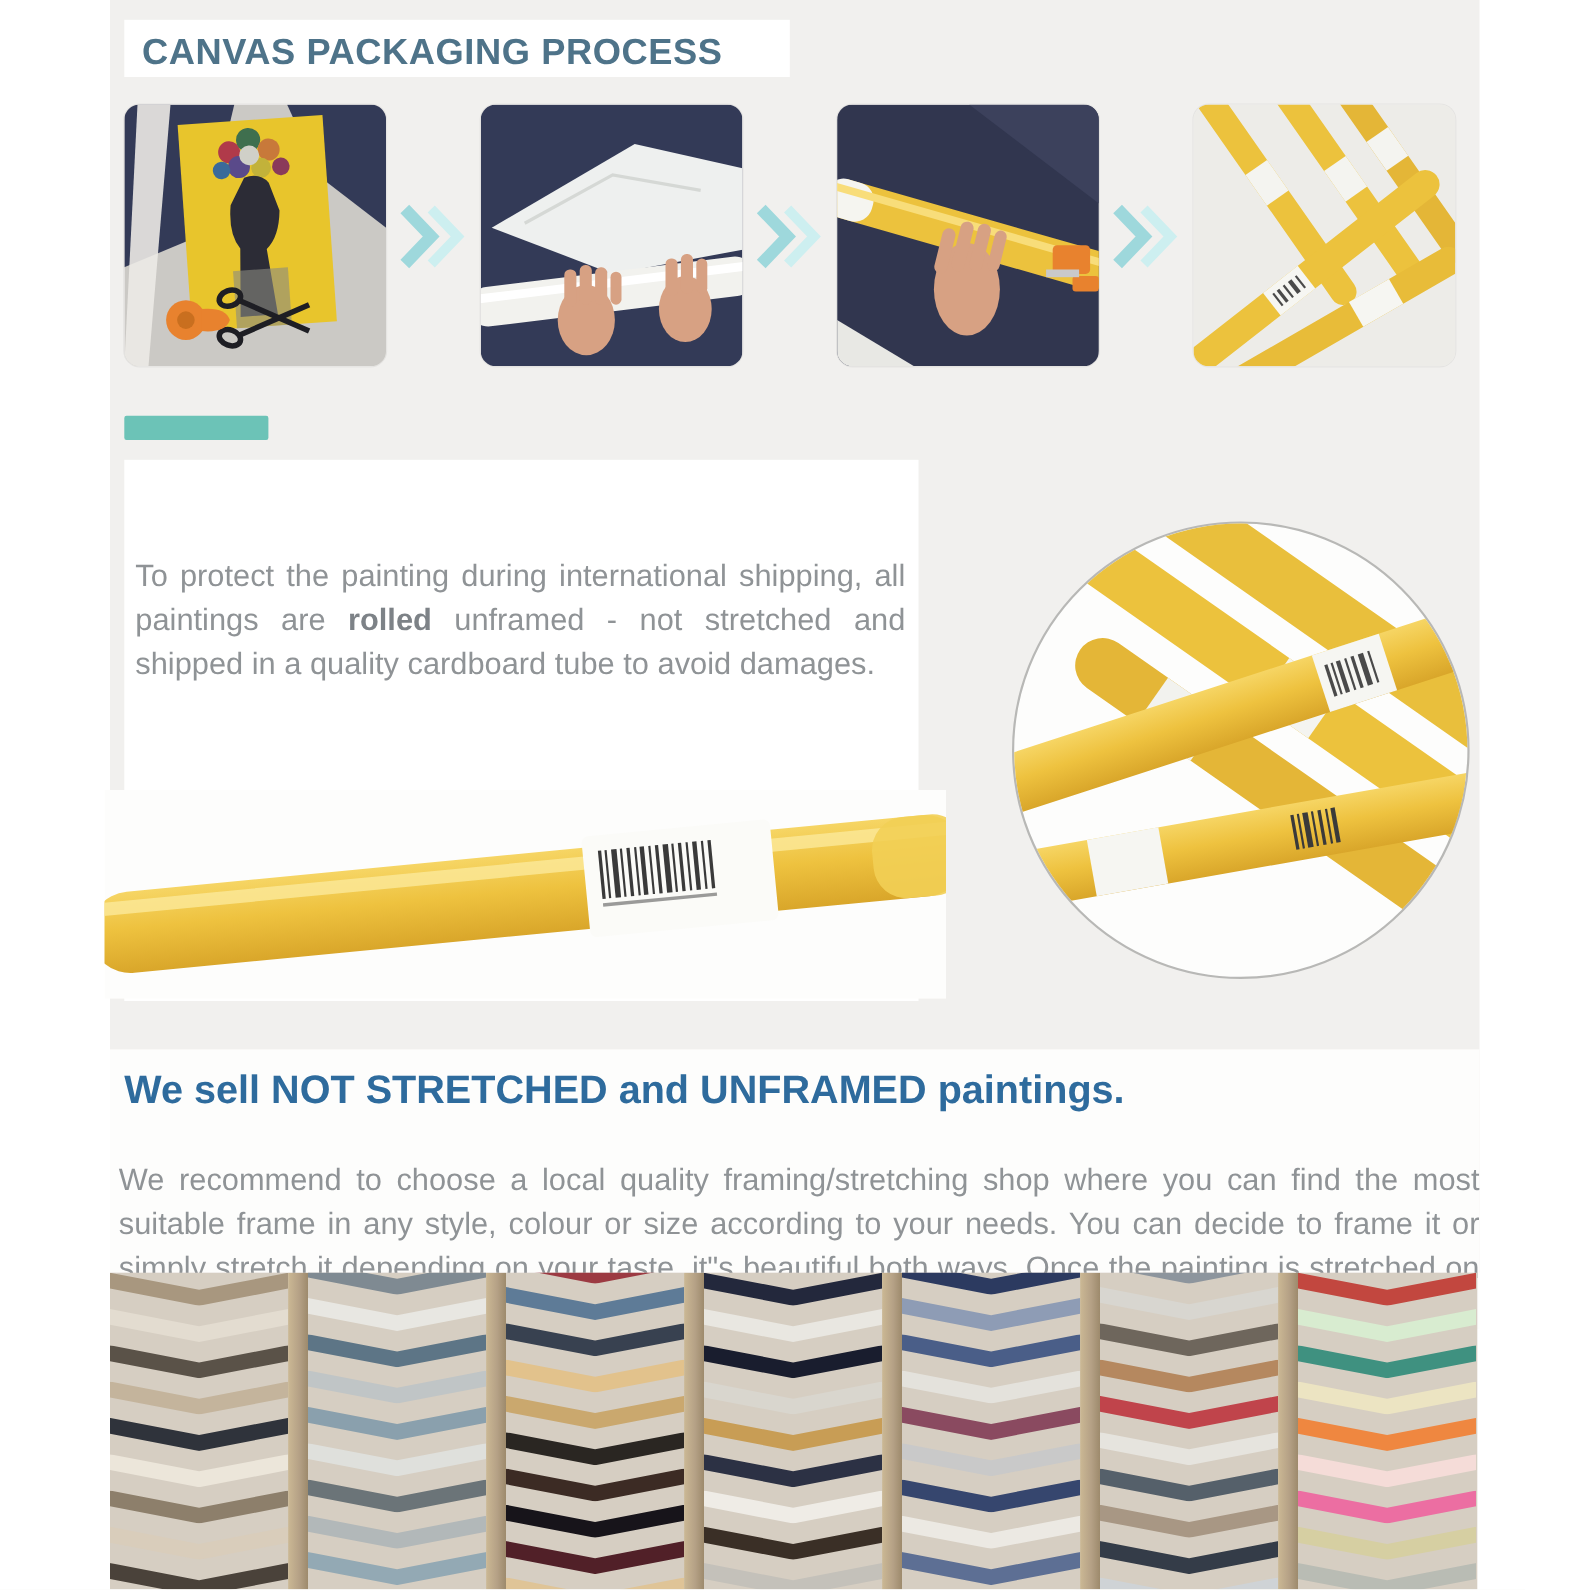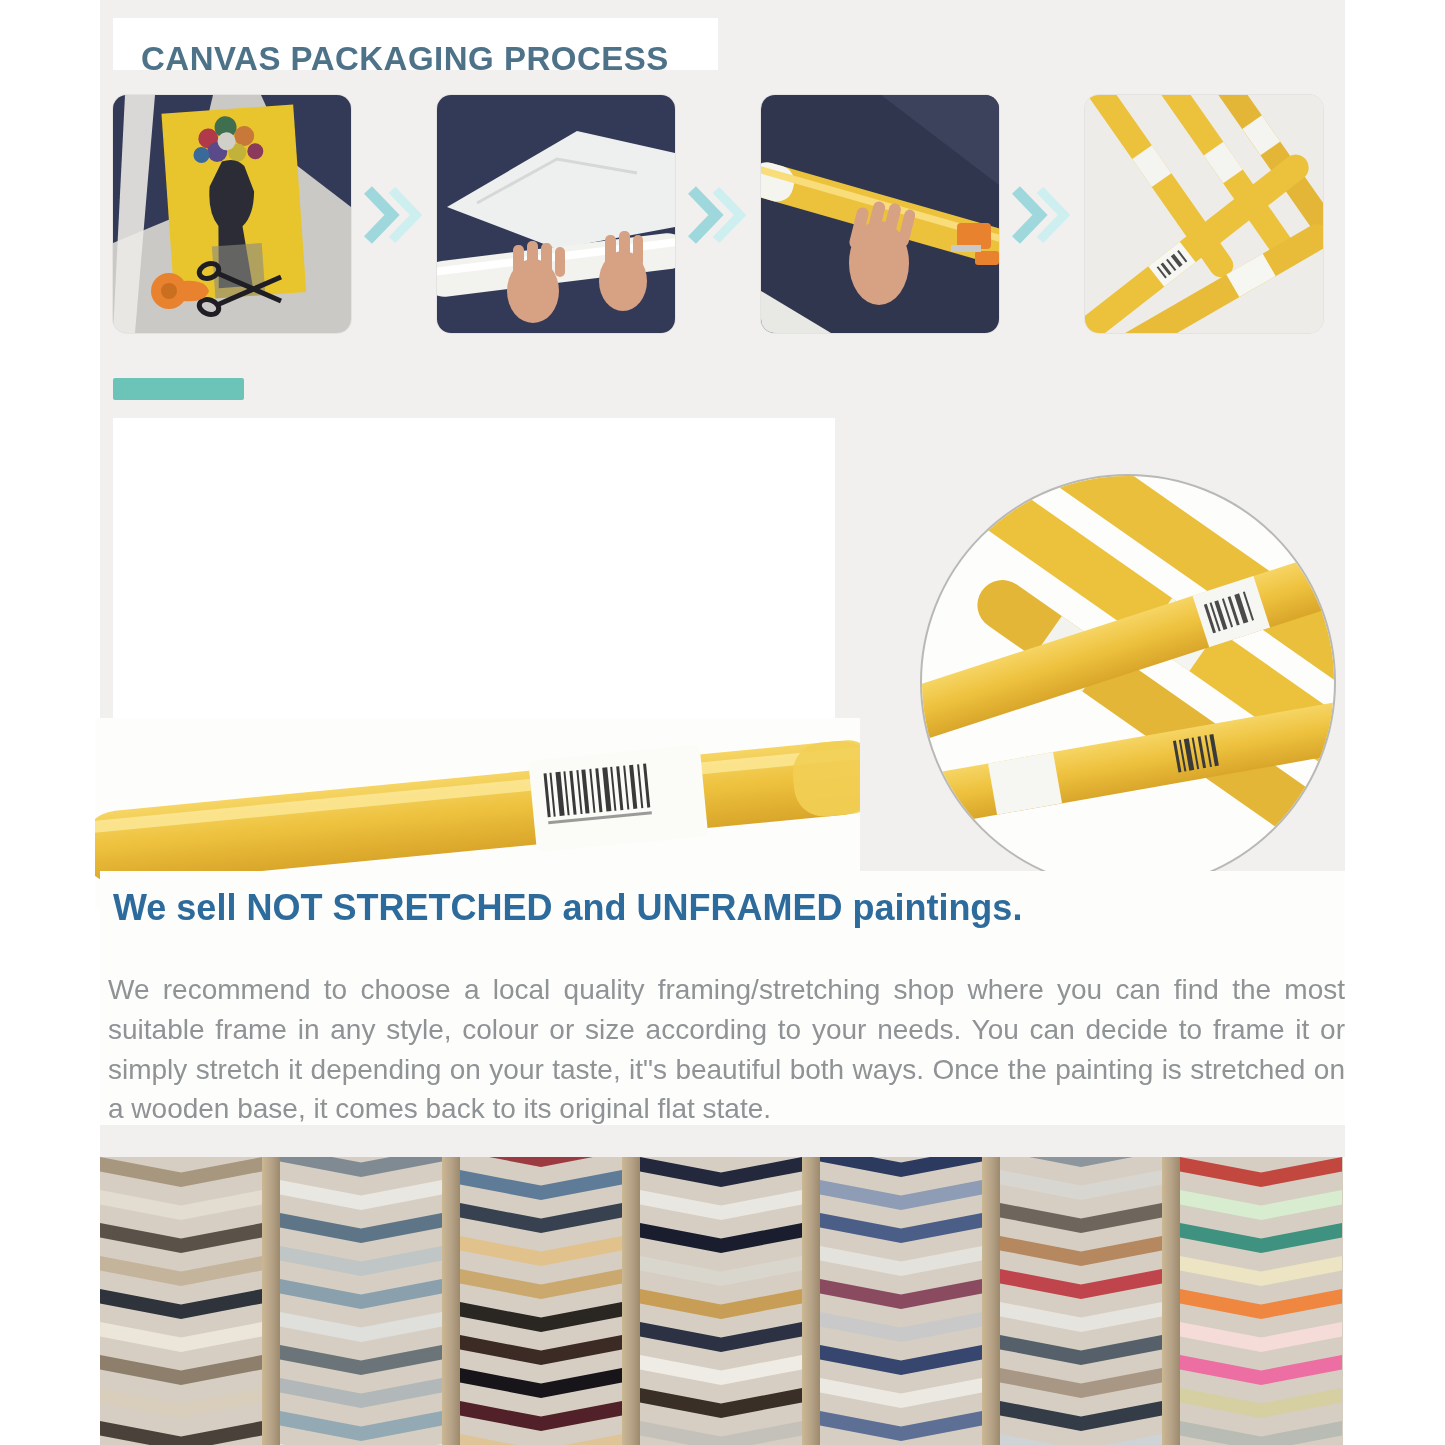--- a/index.html
+++ b/index.html
@@ -1,33 +1,33 @@
 <!DOCTYPE html>
 <html style="--heading_blue: #4e7389; --subheading_blue: #2e6b9d; --body_gray: #8f9396; --accent_teal: #6cc3b7; --arrow_teal: #9ed8dc; --tube_yellow: #ecc23d; --navy: #333a57; --rail_tan: #b5a186; --content_gray: #f1f0ee;"><head>
 <meta charset="utf-8">
 <style>
   html,body{margin:0;padding:0;background:#ffffff;}
   .page{position:relative;width:1445px;height:1445px;background:#ffffff;overflow:hidden;
         font-family:"Liberation Sans",sans-serif;}
   .content-bg{position:absolute;left:100px;top:0;width:1245px;height:1157px;background:var(--content_gray);}
   .title-strip{position:absolute;left:113px;top:18px;width:605px;height:52px;background:#ffffff;}
-  .title-strip h1{margin:16px;padding:6px 0 0 12px;font-size:33px;font-weight:700;letter-spacing:.5px;
+  .title-strip h1{margin:4px;padding:6px 0 0 12px;font-size:33px;font-weight:700;letter-spacing:.5px;
         color:var(--heading_blue);}
   .photo{position:absolute;top:95px;width:238px;height:238px;border-radius:14px;overflow:hidden;
         box-shadow:0 0 0 1px rgba(0,0,0,.05);}
   .arrow{position:absolute;top:182px;width:66px;height:66px;}
   .accent-bar{position:absolute;left:113px;top:378px;width:131px;height:22px;background:var(--accent_teal);border-radius:2px;}
   .pack-panel{position:absolute;left:113px;top:418px;width:722px;height:492px;background:#ffffff;}
   .pack-heading{margin:0;padding:14px 0 0 10px;font-size:34px;font-weight:600;letter-spacing:.5px;color:var(--heading_blue);}
   .pack-body{margin:0;position:absolute;left:10px;top:86px;width:700px;font-size:28px;line-height:1.42;
         color:var(--body_gray);text-align:justify;}
   .pack-body b{color:#7d8287;}
   .tube-photo{position:absolute;left:95px;top:718px;width:765px;height:190px;}
   .detail-circle{position:absolute;left:916px;top:470px;width:424px;height:424px;}
-  .sell-strip{position:absolute;left:100px;top:871px;width:1245px;height:254px;background:#fdfdfc;}
+  .sell-strip{position:absolute;left:100px;top:954px;width:1245px;height:254px;background:#fdfdfc;}
   .sell-heading{margin:0;position:absolute;left:13px;top:16px;font-size:36px;font-weight:600;color:var(--subheading_blue);}
   .sell-body{margin:0;position:absolute;left:8px;top:99px;width:1237px;font-size:28px;line-height:1.42;
         color:var(--body_gray);text-align:justify;}
   .frames{position:absolute;left:100px;top:1157px;width:1243px;height:288px;background:#d6cec2;
         display:flex;overflow:hidden;}
   .fcol{width:162px;flex:0 0 162px;display:flex;flex-direction:column;overflow:hidden;}
   .chev{width:100%;height:30px;margin-bottom:3px;flex:0 0 30px;
         clip-path:polygon(0 0,50% 52%,100% 0,100% 48%,50% 100%,0 48%);}
   .rail{width:18px;flex:0 0 18px;background:linear-gradient(90deg,#cbb894,var(--rail_tan) 55%,#9d8a6c);}
 </style>
@@ -169,20 +169,21 @@
         <g transform="rotate(-30 130 200)">
             <rect x="-40" y="188" width="300" height="26" rx="13" fill="#e8bc39"></rect>
             <rect x="150" y="188" width="42" height="26" fill="#f6f6f2"></rect>
           </g>
       </g>
     </svg>
   </div>
 
   <div class="accent-bar"></div>
   <div class="pack-panel">
+    <p class="pack-body"><span>To protect the painting during international shipping, all paintings are </span><b>rolled</b><span> unframed - not stretched and shipped in a quality cardboard tube to avoid damages.</span></p>
   </div>
 
   <div class="tube-photo">
     <svg width="765" height="190" viewBox="0 0 765 190">
       <rect width="765" height="190" fill="#fdfdfc"></rect>
       <defs>
         <linearGradient id="tg" x1="0" y1="0" x2="0" y2="1">
           <stop offset="0" stop-color="#f6d564"></stop>
             <stop offset=".45" stop-color="#eec23f"></stop>
             <stop offset="1" stop-color="#d9a62a"></stop>

